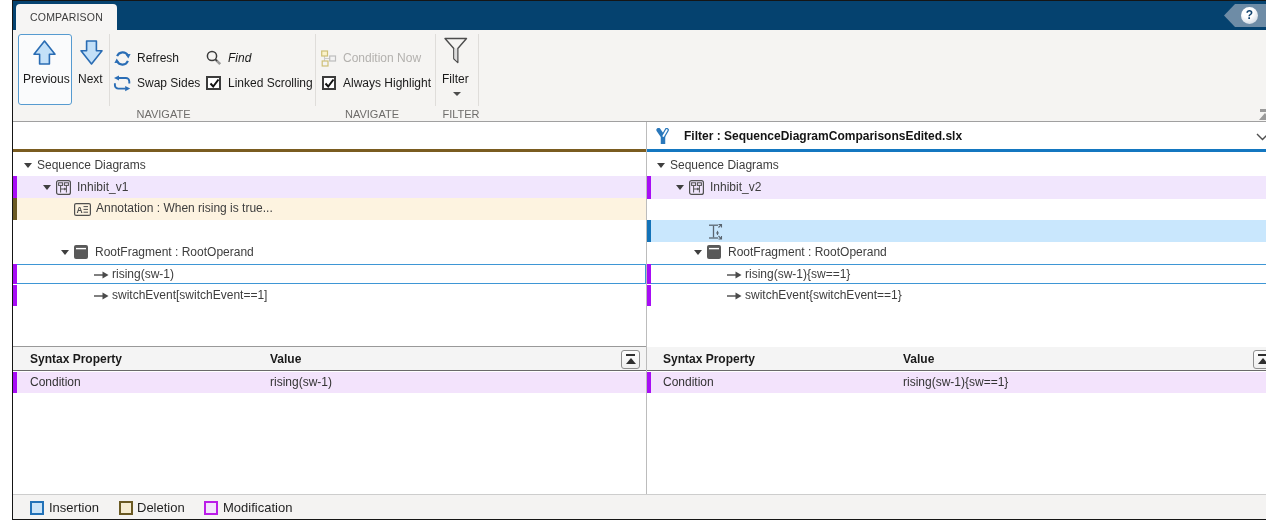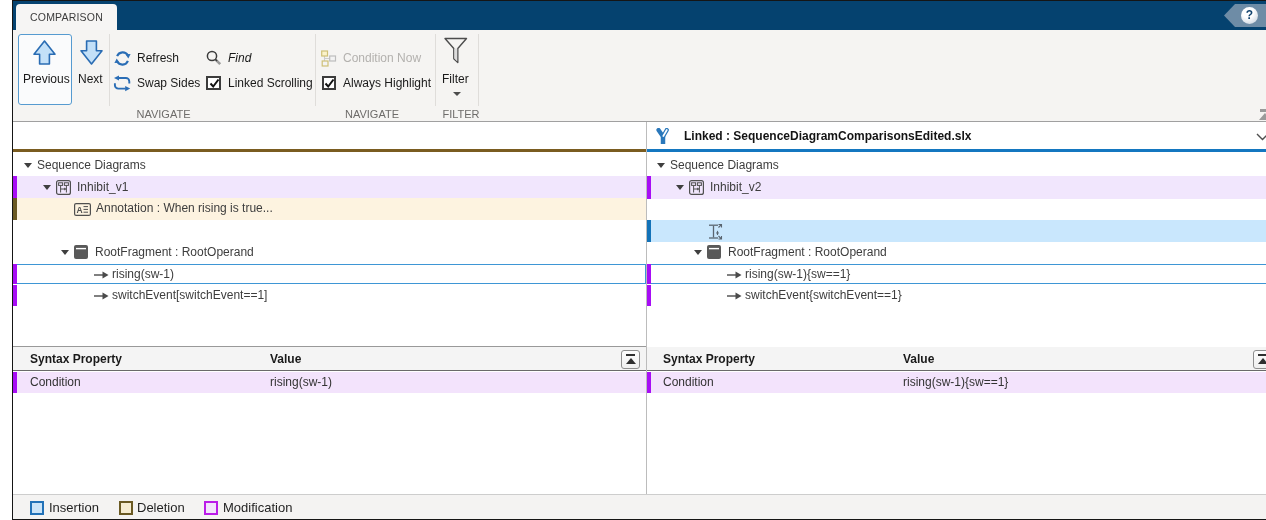--- a/index.html
+++ b/index.html
@@ -133,21 +133,21 @@
     <div id="vdivider"></div>
 
     <div class="pheadborder" style="left:0;width:633px;background:#7a5c20"></div>
     <div class="phead" style="left:634px;width:630px;">
       <svg class="abs" style="left:8px;top:5px" width="15" height="18" viewBox="0 0 15 18">
         <line x1="8" y1="8.5" x2="8" y2="16" stroke="#2a78bb" stroke-width="4.5"></line>
         <line x1="3.5" y1="2" x2="8" y2="8.5" stroke="#2a78bb" stroke-width="4.2" stroke-linecap="round"></line>
         <line x1="11.8" y1="2" x2="8.3" y2="8" stroke="#2a78bb" stroke-width="4.2" stroke-linecap="round"></line>
         <line x1="11.8" y1="2" x2="8.3" y2="8" stroke="#fff" stroke-width="1.7" stroke-linecap="round"></line>
       </svg>
-      <div class="ptitle" style="left:37px">Linked : SequenceDiagramComparisonsEdited.slx</div>
+      <div class="ptitle" style="left:37px">Filter : SequenceDiagramComparisonsEdited.slx</div>
       <svg class="abs" style="left:609px;top:10px" width="13" height="8" viewBox="0 0 13 8">
           <path d="M1 1 L6.5 6.5 L12 1" fill="none" stroke="#4f4f4f" stroke-width="1.4"></path>
         </svg>
     </div>
     <div class="pheadborder" style="left:634px;width:630px;background:#1477c0"></div>
 
     <div class="exp" style="left:11px;top:41px"></div>
     <div class="trow" style="left:24px;top:33px">Sequence Diagrams</div>
 
     <div class="abs" style="left:0;top:54px;width:633px;height:22.7px;background:#f1e6fd"></div>

